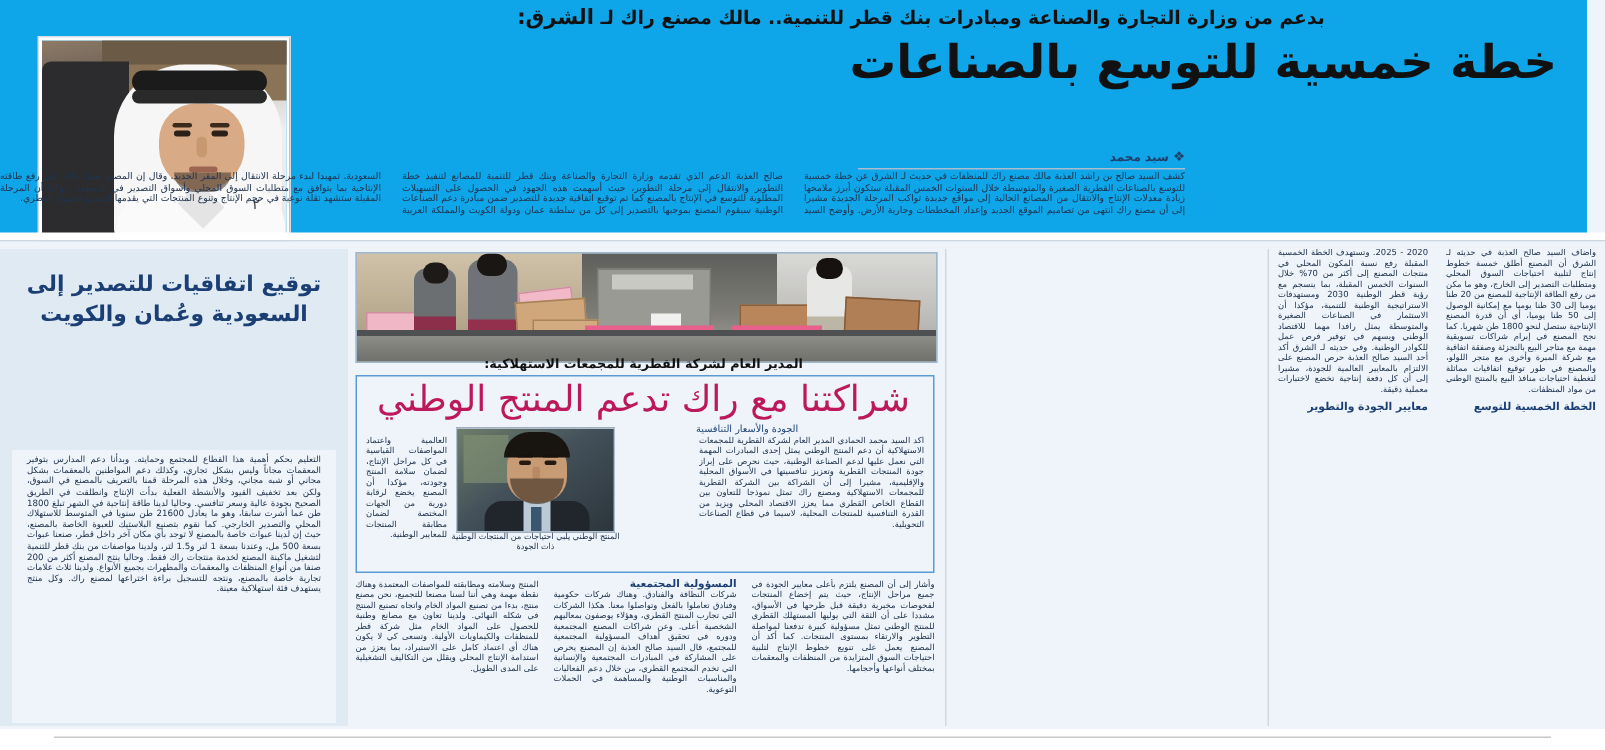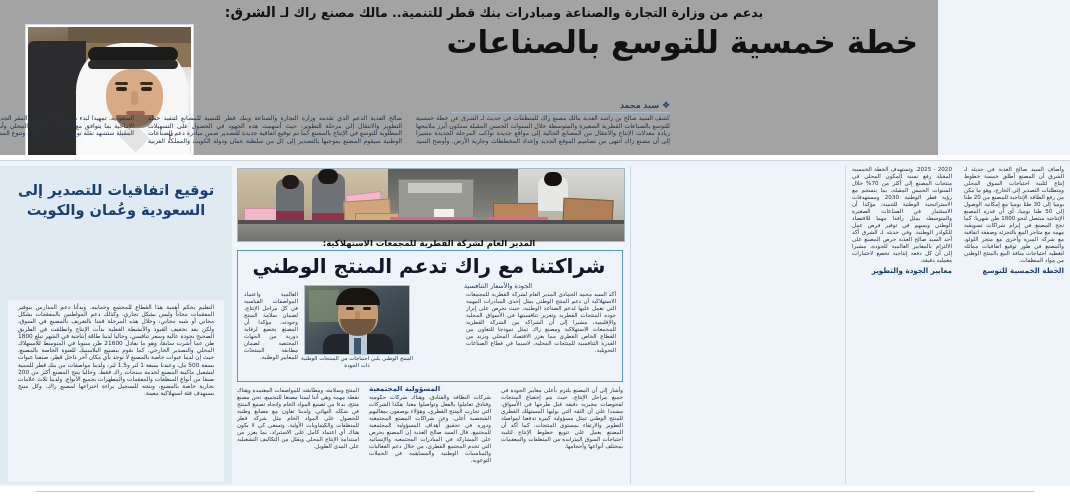--- a/index.html
+++ b/index.html
@@ -8,22 +8,22 @@
     background:#ffffff;
     font-family:"DejaVu Sans","Liberation Sans",sans-serif;
   }
   .page{
     position:relative;width:1070px;height:500px;
     background:#eef4f9;
     box-sizing:border-box;
   }
   
   .masthead{
-    position:absolute;left:0;top:0;width:938px;height:160px;
-    background:#a3a3a3;
+    position:absolute;left:0;top:0;width:1058px;height:160px;
+    background:#0ea5e9;
   }
   .kicker{
     position:absolute;right:14px;top:5px;width:860px;
     text-align:center;
     font-size:12.5px;font-weight:bold;color:#111;
     letter-spacing:0px;line-height:14px;
     direction:rtl;
   }
   .kicker .brand{font-size:14px;}
   .headline{
@@ -133,21 +133,21 @@
   .feature{
     position:absolute;left:237px;top:250px;width:386px;height:132px;
     background:#eef4f9;border:1px solid #5b9bd5;box-sizing:border-box;
   }
   .feature-kicker{
     position:absolute;right:0;top:-13px;width:386px;text-align:center;
     font-size:8.5px;font-weight:bold;color:#111;direction:rtl;
   }
   .feature-title{
     position:absolute;right:0;top:4px;width:386px;text-align:center;
-    font-size:20px;font-weight:bold;color:#0f172a;direction:rtl;line-height:22px;
+    font-size:24px;font-weight:normal;color:#be185d;direction:rtl;line-height:22px;
   }
   .feature-sub{
     position:absolute;right:8px;top:31px;width:150px;
     font-size:6.5px;font-weight:normal;color:#1b3f74;direction:rtl;text-align:left;
   }
   .feature-colA{
     position:absolute;right:6px;top:40px;width:150px;height:88px;
     font-size:5.6px;line-height:7px;color:#20334d;text-align:justify;direction:rtl;
     overflow:hidden;
   }
@@ -180,21 +180,21 @@
 
   
   .low-cols{
     position:absolute;left:237px;top:386px;width:386px;height:98px;
   }
   .lc{
     position:absolute;top:0;width:122px;height:98px;
     font-size:5.6px;line-height:7px;color:#20334d;
     text-align:justify;direction:rtl;overflow:hidden;
   }
-  .lc h4{margin:0 0 1px 0;font-size:7px;color:#1b3f74;text-align:left;}
+  .lc h4{margin:0 0 1px 0;font-size:7px;color:#1b3f74;text-align:right;}
   .lc1{right:0;}
   .lc2{right:132px;}
   .lc3{right:264px;}
 
   
   .right-cols{
     position:absolute;left:852px;top:166px;width:212px;height:318px;
   }
   .rc{
     position:absolute;top:0;width:100px;height:318px;

